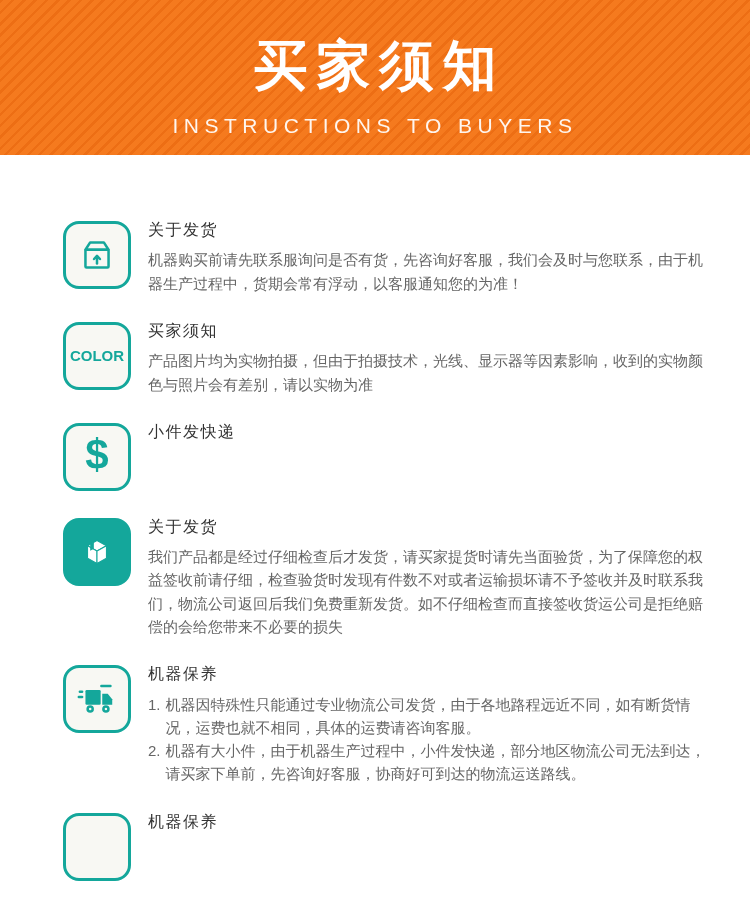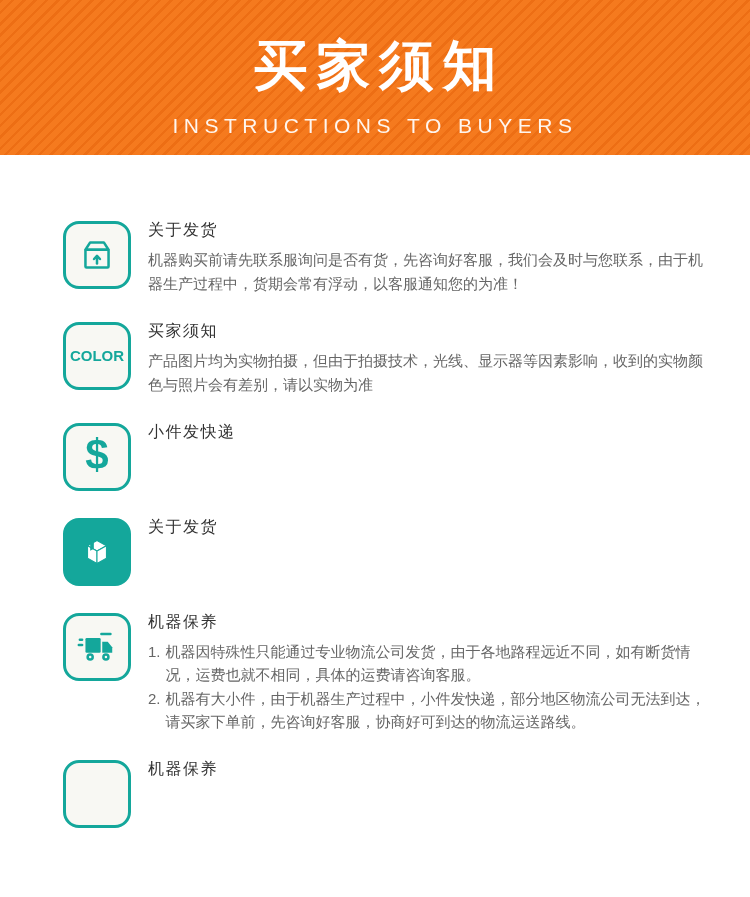--- a/index.html
+++ b/index.html
@@ -117,20 +117,21 @@
     <div class="icon-box filled">
       <svg width="42" height="42" viewBox="0 0 40 40">
         <polygon points="11,14 20,9 29,14 20,19" fill="#ffffff" stroke="#14a79b" stroke-width="1"></polygon>
         <polygon points="11,14 20,19 20,31 11,26" fill="#ffffff" stroke="#14a79b" stroke-width="1"></polygon>
         <polygon points="29,14 20,19 20,31 29,26" fill="#ffffff" stroke="#14a79b" stroke-width="1"></polygon>
         <polygon points="13.5,12.6 17,10.7 17,16.9 13.5,18.8" fill="#14a79b"></polygon>
       </svg>
     </div>
     <div class="sec-content">
       <h2 class="sec-title">关于发货</h2>
+      <p class="sec-body">我们产品都是经过仔细检查后才发货，请买家提货时请先当面验货，为了保障您的权益签收前请仔细，检查验货时发现有件数不对或者运输损坏请不予签收并及时联系我们，物流公司返回后我们免费重新发货。如不仔细检查而直接签收货运公司是拒绝赔偿的会给您带来不必要的损失</p>
     </div>
   </div>
 
   <div class="section">
     <div class="icon-box">
       <svg width="42" height="42" viewBox="0 0 40 40" fill="#14a79b">
         <rect x="23" y="6.5" width="11" height="2.4" rx="1.2"></rect>
         <rect x="2.5" y="12" width="4.5" height="2.4" rx="1.2"></rect>
         <rect x="1.5" y="17" width="5.5" height="2.4" rx="1.2"></rect>
         <rect x="9" y="11.5" width="14.5" height="14" rx="1.2"></rect>

